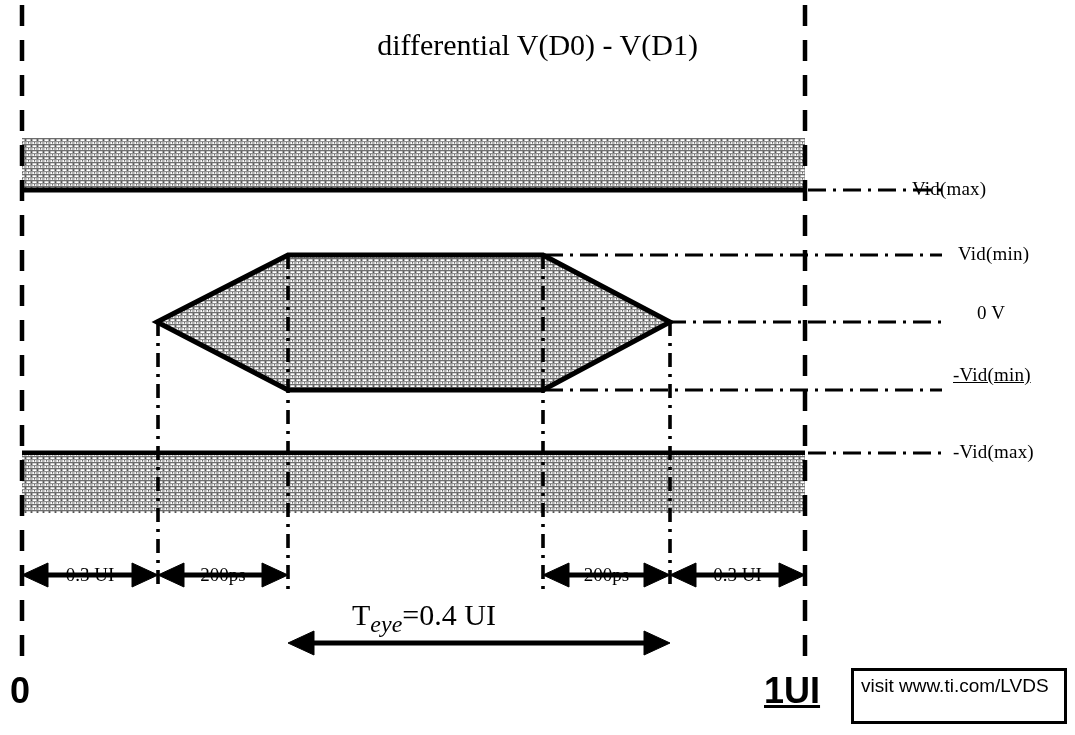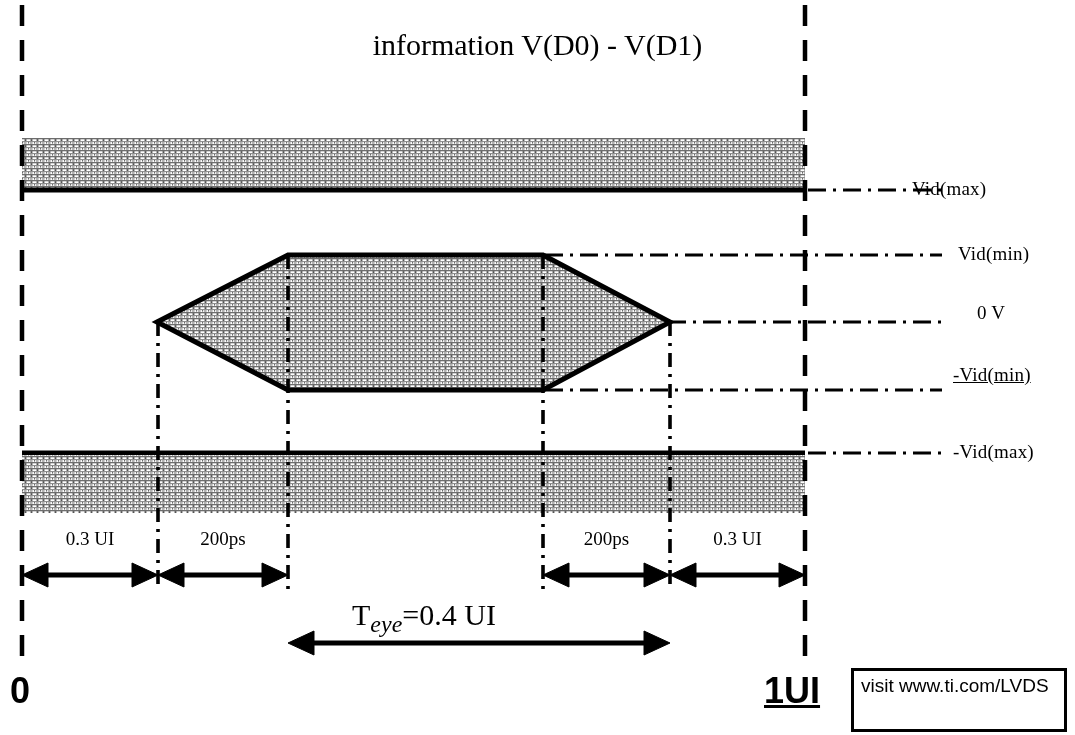--- a/index.html
+++ b/index.html
@@ -30,20 +30,21 @@
     white-space: nowrap;
     letter-spacing: 0.2px;
   }
   .tim-label {
     position: absolute;
     font-family: "Liberation Serif", serif;
     font-size: 19px;
     color: #000;
     white-space: nowrap;
     text-align: center;
+    margin-top: 36px;
   }
   .title-label {
     position: absolute;
     font-family: "Liberation Serif", serif;
     font-size: 30px;
     color: #000;
     white-space: nowrap;
     text-align: center;
     width: 100%;
     left: 0;
@@ -65,21 +66,21 @@
     font-size: 36px;
     font-weight: bold;
     color: #000;
     white-space: nowrap;
   }
   #footer-box {
     position: absolute;
     left: 851px;
     top: 668px;
     width: 216px;
-    height: 64px;
+    height: 56px;
     border: 3px solid #000;
     background: #fff;
     box-sizing: border-box;
     padding: 3px 6px 0 7px;
   }
   #footer-box .fline {
     font-family: "Liberation Sans", sans-serif;
     font-size: 19px;
     line-height: 24px;
     color: #000;
@@ -167,21 +168,21 @@
       </g>
     </g>
 
     <g stroke="#000" fill="#000">
       <line x1="300" y1="643" x2="658" y2="643" stroke-width="5"></line>
       <polygon points="288,643 314,631 314,655"></polygon>
       <polygon points="670,643 644,631 644,655"></polygon>
     </g>
   </svg>
 
-  <div class="title-label" style="top:28px;">information V(D0) - V(D1)</div>
+  <div class="title-label" style="top:28px;">differential V(D0) - V(D1)</div>
 
   <div class="lvl-label" style="left:912px; top:178px;">Vid(max)</div>
   <div class="lvl-label" style="left:958px; top:243px;text-align:right;">Vid(min)</div>
   <div class="lvl-label" style="left:977px; top:302px;">0 V</div>
   <div class="lvl-label" style="left:953px; top:364px;text-decoration:underline;">-Vid(min)</div>
   <div class="lvl-label" style="left:953px; top:441px;">-Vid(max)</div>
 
   <div class="tim-label" style="left:22px; top:528px; width:136px;">0.3 UI</div>
   <div class="tim-label" style="left:158px; top:528px; width:130px;">200ps</div>
   <div class="tim-label" style="left:543px; top:528px; width:127px;">200ps</div>

